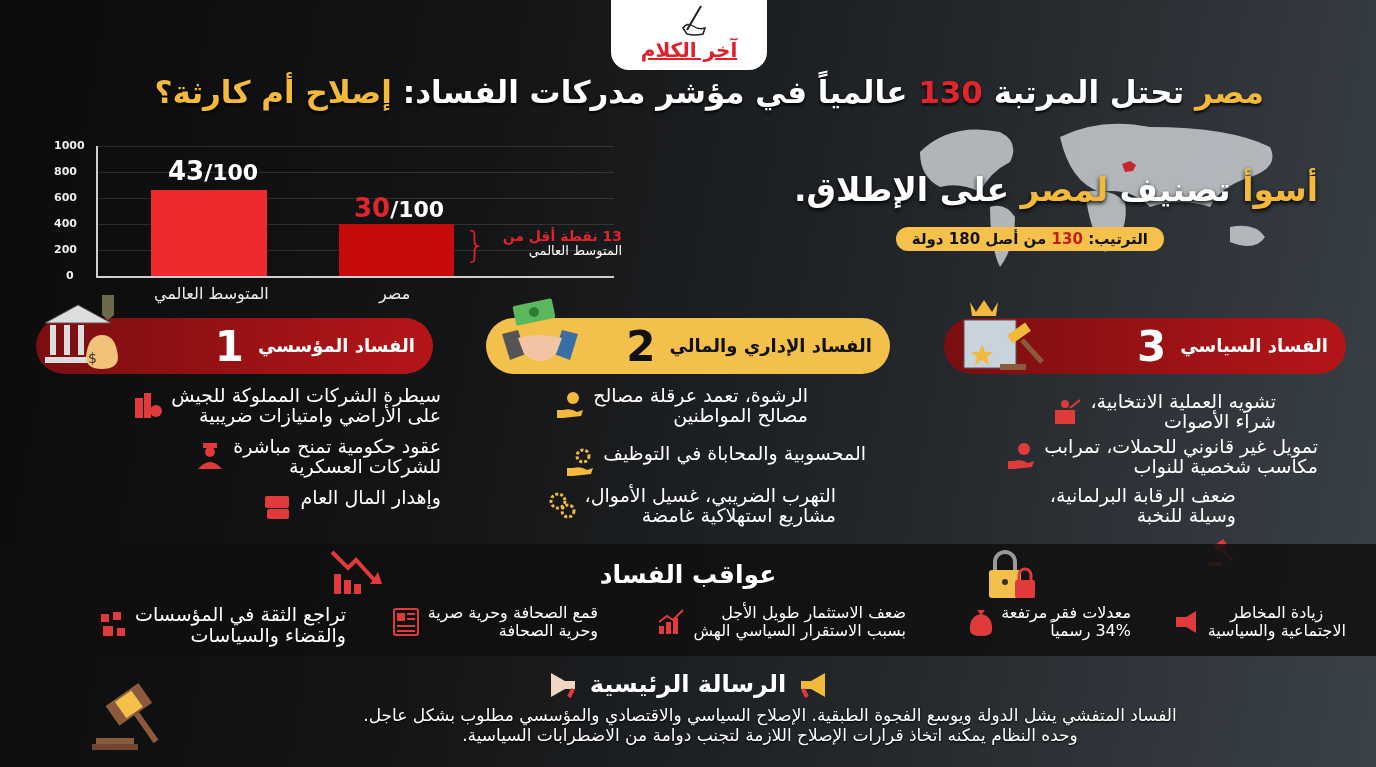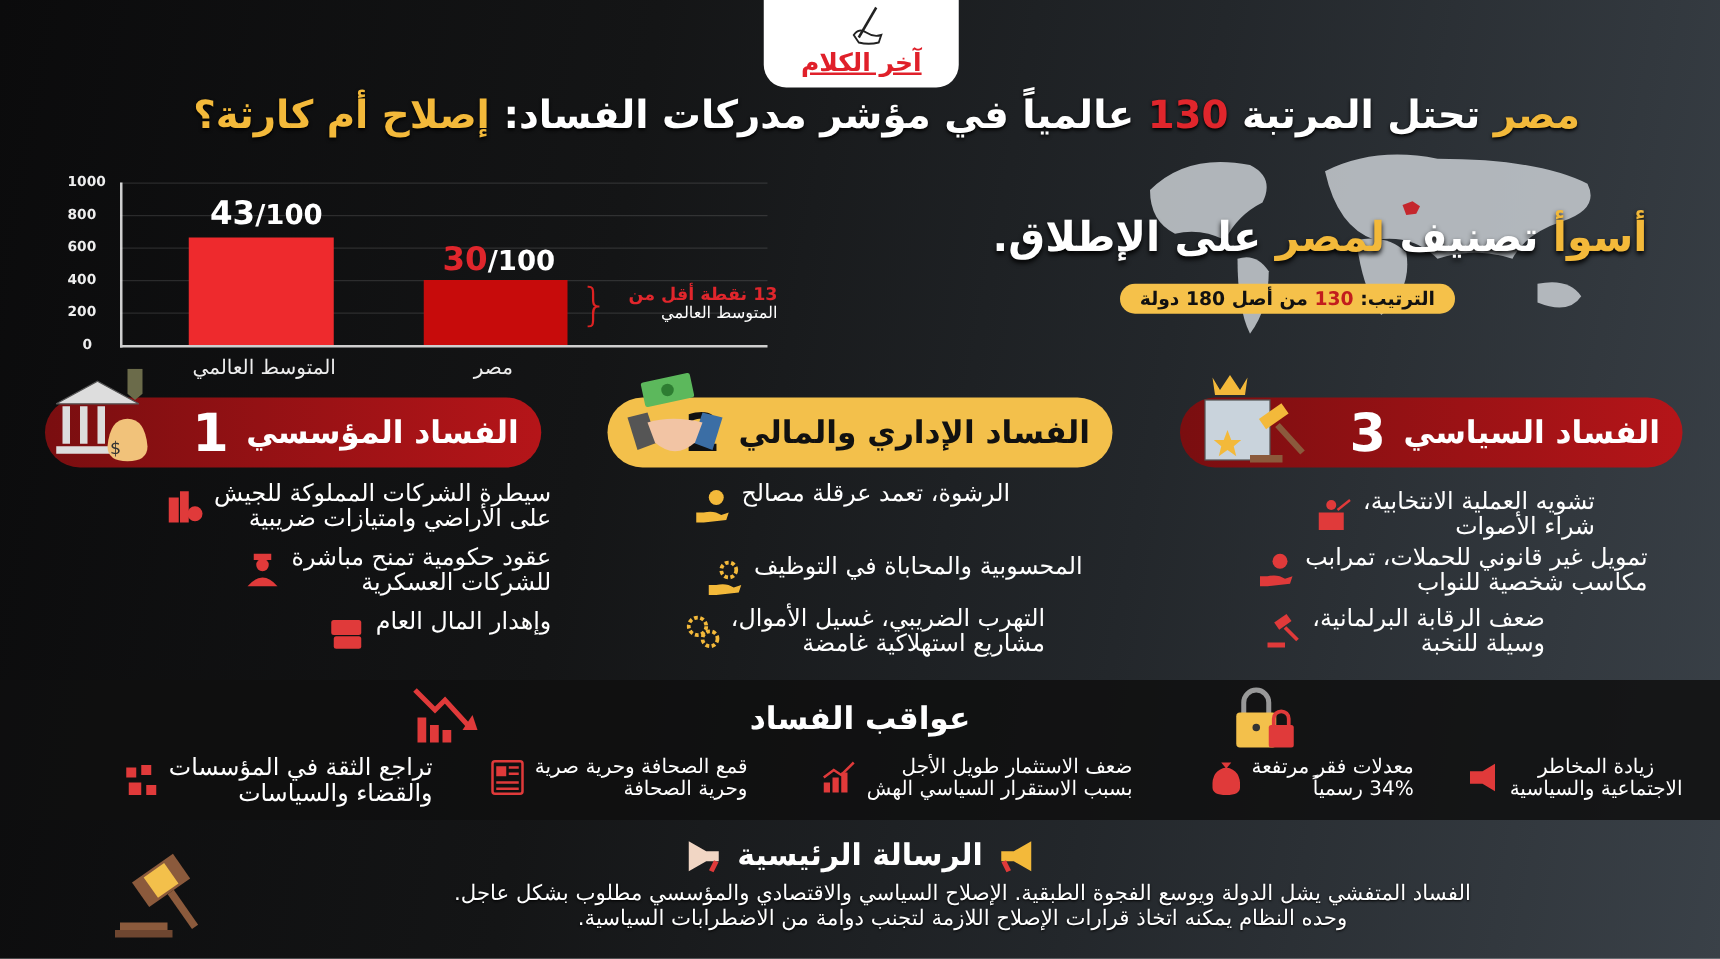--- a/index.html
+++ b/index.html
@@ -56,21 +56,21 @@
   .rank-pill .n { color: #c21d1d; }
 
   
   .cat-head {
     position: absolute; height: 56px; border-radius: 28px;
     display: flex; align-items: center; padding: 0 18px;
   }
   .cat-head.red { background: linear-gradient(90deg, #7a0e10, #b51519); }
   .cat-head.yellow { background: #f3c04b; color: #111; }
   .cat-num { font-size: 42px; font-weight: bold; margin: 0 14px; }
-  .cat-title { font-size: 25px; font-weight: bold; line-height: 1.1; }
+  .cat-title { font-size: 18px; font-weight: bold; line-height: 1.1; }
   .cat-icon { position: absolute; }
 
   .item { position: absolute; display: flex; align-items: flex-start; gap: 8px; }
   .item .txt { font-size: 19px; line-height: 1.05; text-align: right; }
   .item .ico { width: 30px; height: 30px; flex: none; margin-top: 4px; }
 
   
   .cons-band { left: 0; top: 544px; width: 1376px; height: 112px; background: rgba(15,15,15,0.85); }
   .cons-title { left: 0; width: 1376px; top: 560px; text-align: center; font-size: 25px; font-weight: bold; }
   .cons-item { position: absolute; top: 604px; display: flex; align-items: center; gap: 8px; }
@@ -203,20 +203,21 @@
   <rect x="14" y="4" width="40" height="20" rx="2" fill="#5cb85c" transform="rotate(-12 34 14)"></rect>
   <circle cx="34" cy="14" r="5" fill="#2e7d32"></circle>
   <path d="M2 36 l16 -4 l8 24 l-16 6z" fill="#555"></path>
   <path d="M78 36 l-16 -4 l-8 24 l16 6z" fill="#3b6ea5"></path>
   <path d="M18 40 q20 -6 44 0 l-6 16 q-16 14 -32 0z" fill="#f2c4a4"></path>
 </svg>
 
 <div class="item" style="right:568px; top:386px;">
   <div class="txt">
       <div>الرشوة، تعمد عرقلة مصالح</div>
+      <div>مصالح المواطنين</div>
     </div>
   <svg class="ico" viewBox="0 0 30 30">
       <circle cx="18" cy="8" r="6" fill="#f3b93a"></circle>
       <path d="M2 20 l6 0 q8 -2 14 2 l6 -2 l-2 6 l-18 2 l-6 0z" fill="#f3b93a"></path>
     </svg>
 </div>
 <div class="item" style="right:510px; top:444px;">
   <div class="txt">
       <div>المحسوبية والمحاباة في التوظيف</div>
     </div>
@@ -263,21 +264,21 @@
 <div class="item" style="right:58px; top:437px;">
   <div class="txt">
       <div>تمويل غير قانوني للحملات، تمرابب</div>
       <div>مكاسب شخصية للنواب</div>
     </div>
   <svg class="ico" viewBox="0 0 30 30">
       <circle cx="18" cy="8" r="6" fill="#e03a3a"></circle>
       <path d="M2 20 l6 0 q8 -2 14 2 l6 -2 l-2 6 l-18 2 l-6 0z" fill="#e03a3a"></path>
     </svg>
 </div>
-<div class="item" style="right:140px; top:486px;">
+<div class="item" style="right:140px; top:486px;flex-direction:column;">
   <div class="txt">
       <div>ضعف الرقابة البرلمانية،</div>
       <div>وسيلة للنخبة</div>
     </div>
   <svg class="ico" viewBox="0 0 30 30">
       <rect x="8" y="4" width="12" height="7" fill="#e03a3a" transform="rotate(-35 14 7)"></rect>
       <path d="M16 12 l10 10" stroke="#e03a3a" stroke-width="3"></path>
       <rect x="2" y="24" width="14" height="4" fill="#e03a3a"></rect>
     </svg>
 </div>

